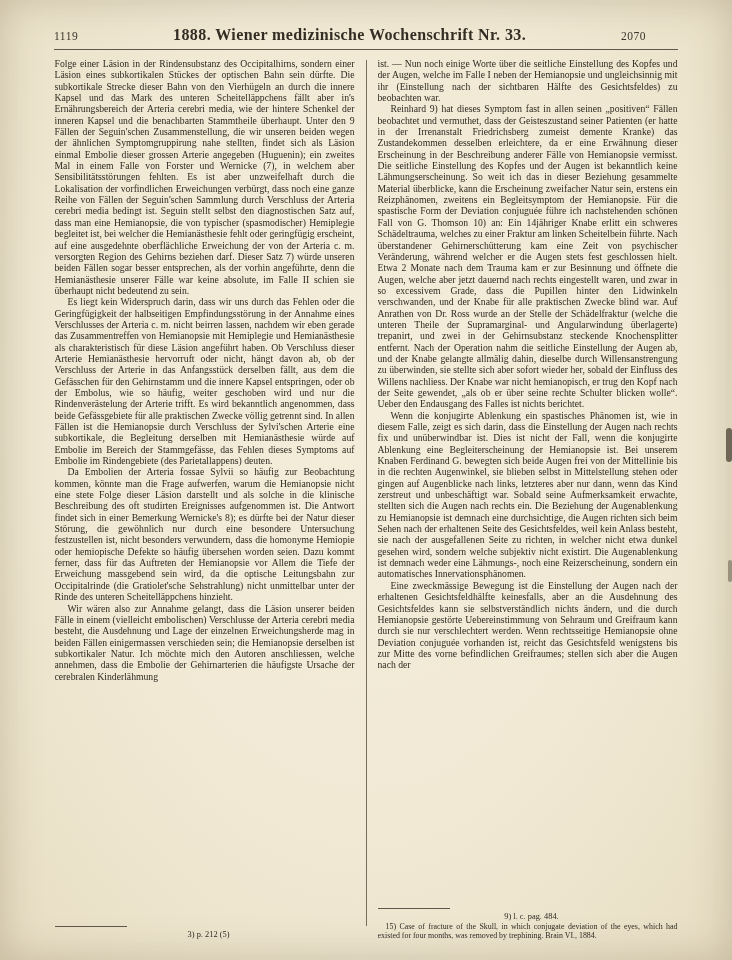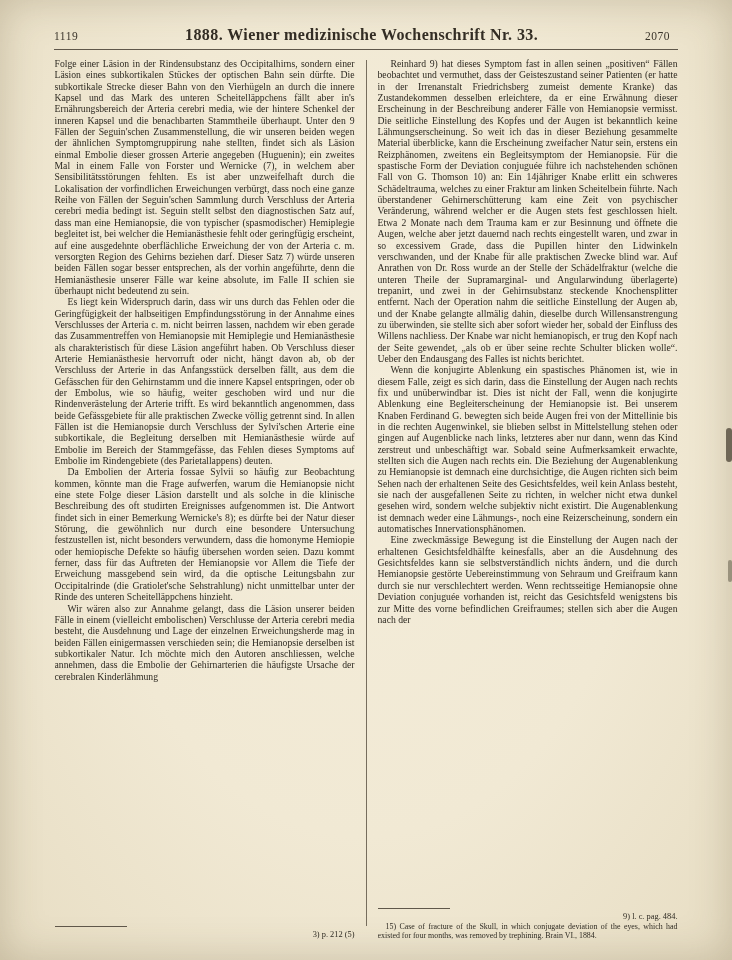--- a/index.html
+++ b/index.html
@@ -9,21 +9,21 @@
     font-family:"Liberation Serif","DejaVu Serif",serif;
   }
   .page{
     position:relative;width:732px;height:960px;overflow:hidden;
     background:radial-gradient(ellipse at 50% 42%, #f4edda 0%, #f1e9d4 55%, #e7ddc3 100%);
     box-shadow:inset 0 0 40px rgba(90,75,45,.25);
     color:#2c2820;
   }
   .header{
     display:flex;align-items:baseline;justify-content:space-between;
-    padding:26px 62px 0 54px;
+    padding:26px 86px 0 54px;
   }
   .pagenum{font-size:11.5px;letter-spacing:.5px;color:#3a342a;}
   .title{font-size:16px;font-weight:bold;letter-spacing:.4px;color:#332d24;}
   .header-rule{
     width:624px;margin:5px auto 0 auto;height:0;
     border-top:1px solid #5f574a;
   }
   .columns{
     display:flex;justify-content:center;
     margin-top:8px;height:882px;overflow:hidden;
@@ -31,21 +31,21 @@
   .col{
     width:300px;display:flex;flex-direction:column;overflow:hidden;
     font-size:9.7px;line-height:11.35px;text-align:justify;
     color:#2e2a22;
   }
   .divider{width:1px;background:#766d5d;margin:2px 11px 14px 11px;}
   .col p{margin:0;text-indent:13px;}
   .col p.noindent{text-indent:0;}
   .footnotes{margin-top:auto;padding-top:4px;}
   .fn-rule{width:72px;border-top:1px solid #5f574a;margin-bottom:3px;}
-  .fn{font-size:8.4px !important;line-height:9.8px !important;text-indent:8px !important;text-align:right;}
+  .fn{font-size:8.4px !important;line-height:9.8px !important;text-indent:8px !important;text-align:center;}
   .fn.small{font-size:7.9px !important;line-height:9px !important;text-align:justify !important;}
   .artifact{position:absolute;background:#4a4234;border-radius:3px;opacity:.75;}
   .artifact.a1{right:0;top:428px;width:6px;height:34px;}
   .artifact.a2{right:0;top:560px;width:4px;height:22px;opacity:.45;}
 </style>
 </head>
 <body>
 
 <div class="page">
 
@@ -66,20 +66,21 @@
       <p>Wir wären also zur Annahme gelangt, dass die Läsion unserer beiden Fälle in einem (vielleicht embolischen) Verschlusse der Arteria cerebri media besteht, die Ausdehnung und Lage der einzelnen Erweichungsherde mag in beiden Fällen einigermassen verschieden sein; die Hemianopsie derselben ist subkortikaler Natur. Ich möchte mich den Autoren anschliessen, welche annehmen, dass die Embolie der Gehirnarterien die häufigste Ursache der cerebralen Kinderlähmung</p>
       <div class="footnotes">
         <div class="fn-rule"></div>
         <p class="fn">3) p. 212 (5)</p>
       </div>
     </div>
 
     <div class="divider"></div>
 
     <div class="col">
+      <p class="noindent">ist. — Nun noch einige Worte über die seitliche Einstellung des Kopfes und der Augen, welche im Falle I neben der Hemianopsie und ungleichsinnig mit ihr (Einstellung nach der sichtbaren Hälfte des Gesichtsfeldes) zu beobachten war.</p>
       <p>Reinhard 9) hat dieses Symptom fast in allen seinen „positiven“ Fällen beobachtet und vermuthet, dass der Geisteszustand seiner Patienten (er hatte in der Irrenanstalt Friedrichsberg zumeist demente Kranke) das Zustandekommen desselben erleichtere, da er eine Erwähnung dieser Erscheinung in der Beschreibung anderer Fälle von Hemianopsie vermisst. Die seitliche Einstellung des Kopfes und der Augen ist bekanntlich keine Lähmungserscheinung. So weit ich das in dieser Beziehung gesammelte Material überblicke, kann die Erscheinung zweifacher Natur sein, erstens ein Reizphänomen, zweitens ein Begleitsymptom der Hemianopsie. Für die spastische Form der Deviation conjuguée führe ich nachstehenden schönen Fall von G. Thomson 10) an: Ein 14jähriger Knabe erlitt ein schweres Schädeltrauma, welches zu einer Fraktur am linken Scheitelbein führte. Nach überstandener Gehirnerschütterung kam eine Zeit von psychischer Veränderung, während welcher er die Augen stets fest geschlossen hielt. Etwa 2 Monate nach dem Trauma kam er zur Besinnung und öffnete die Augen, welche aber jetzt dauernd nach rechts eingestellt waren, und zwar in so excessivem Grade, dass die Pupillen hinter den Lidwinkeln verschwanden, und der Knabe für alle praktischen Zwecke blind war. Auf Anrathen von Dr. Ross wurde an der Stelle der Schädelfraktur (welche die unteren Theile der Supramarginal- und Angularwindung überlagerte) trepanirt, und zwei in der Gehirnsubstanz steckende Knochensplitter entfernt. Nach der Operation nahm die seitliche Einstellung der Augen ab, und der Knabe gelangte allmälig dahin, dieselbe durch Willensanstrengung zu überwinden, sie stellte sich aber sofort wieder her, sobald der Einfluss des Willens nachliess. Der Knabe war nicht hemianopisch, er trug den Kopf nach der Seite gewendet, „als ob er über seine rechte Schulter blicken wolle“. Ueber den Endausgang des Falles ist nichts berichtet.</p>
       <p>Wenn die konjugirte Ablenkung ein spastisches Phänomen ist, wie in diesem Falle, zeigt es sich darin, dass die Einstellung der Augen nach rechts fix und unüberwindbar ist. Dies ist nicht der Fall, wenn die konjugirte Ablenkung eine Begleiterscheinung der Hemianopsie ist. Bei unserem Knaben Ferdinand G. bewegten sich beide Augen frei von der Mittellinie bis in die rechten Augenwinkel, sie blieben selbst in Mittelstellung stehen oder gingen auf Augenblicke nach links, letzteres aber nur dann, wenn das Kind zerstreut und unbeschäftigt war. Sobald seine Aufmerksamkeit erwachte, stellten sich die Augen nach rechts ein. Die Beziehung der Augenablenkung zu Hemianopsie ist demnach eine durchsichtige, die Augen richten sich beim Sehen nach der erhaltenen Seite des Gesichtsfeldes, weil kein Anlass besteht, sie nach der ausgefallenen Seite zu richten, in welcher nicht etwa dunkel gesehen wird, sondern welche subjektiv nicht existirt. Die Augenablenkung ist demnach weder eine Lähmungs-, noch eine Reizerscheinung, sondern ein automatisches Innervationsphänomen.</p>
       <p>Eine zweckmässige Bewegung ist die Einstellung der Augen nach der erhaltenen Gesichtsfeldhälfte keinesfalls, aber an die Ausdehnung des Gesichtsfeldes kann sie selbstverständlich nichts ändern, und die durch Hemianopsie gestörte Uebereinstimmung von Sehraum und Greifraum kann durch sie nur verschlechtert werden. Wenn rechtsseitige Hemianopsie ohne Deviation conjuguée vorhanden ist, reicht das Gesichtsfeld wenigstens bis zur Mitte des vorne befindlichen Greifraumes; stellen sich aber die Augen nach der</p>
       <div class="footnotes">
         <div class="fn-rule"></div>
         <p class="fn">9) l. c. pag. 484.</p>
         <p class="fn small">15) Case of fracture of the Skull, in which conjugate deviation of the eyes, which had existed for four months, was removed by trephining. Brain VI., 1884.</p>
       </div>
     </div>
 

